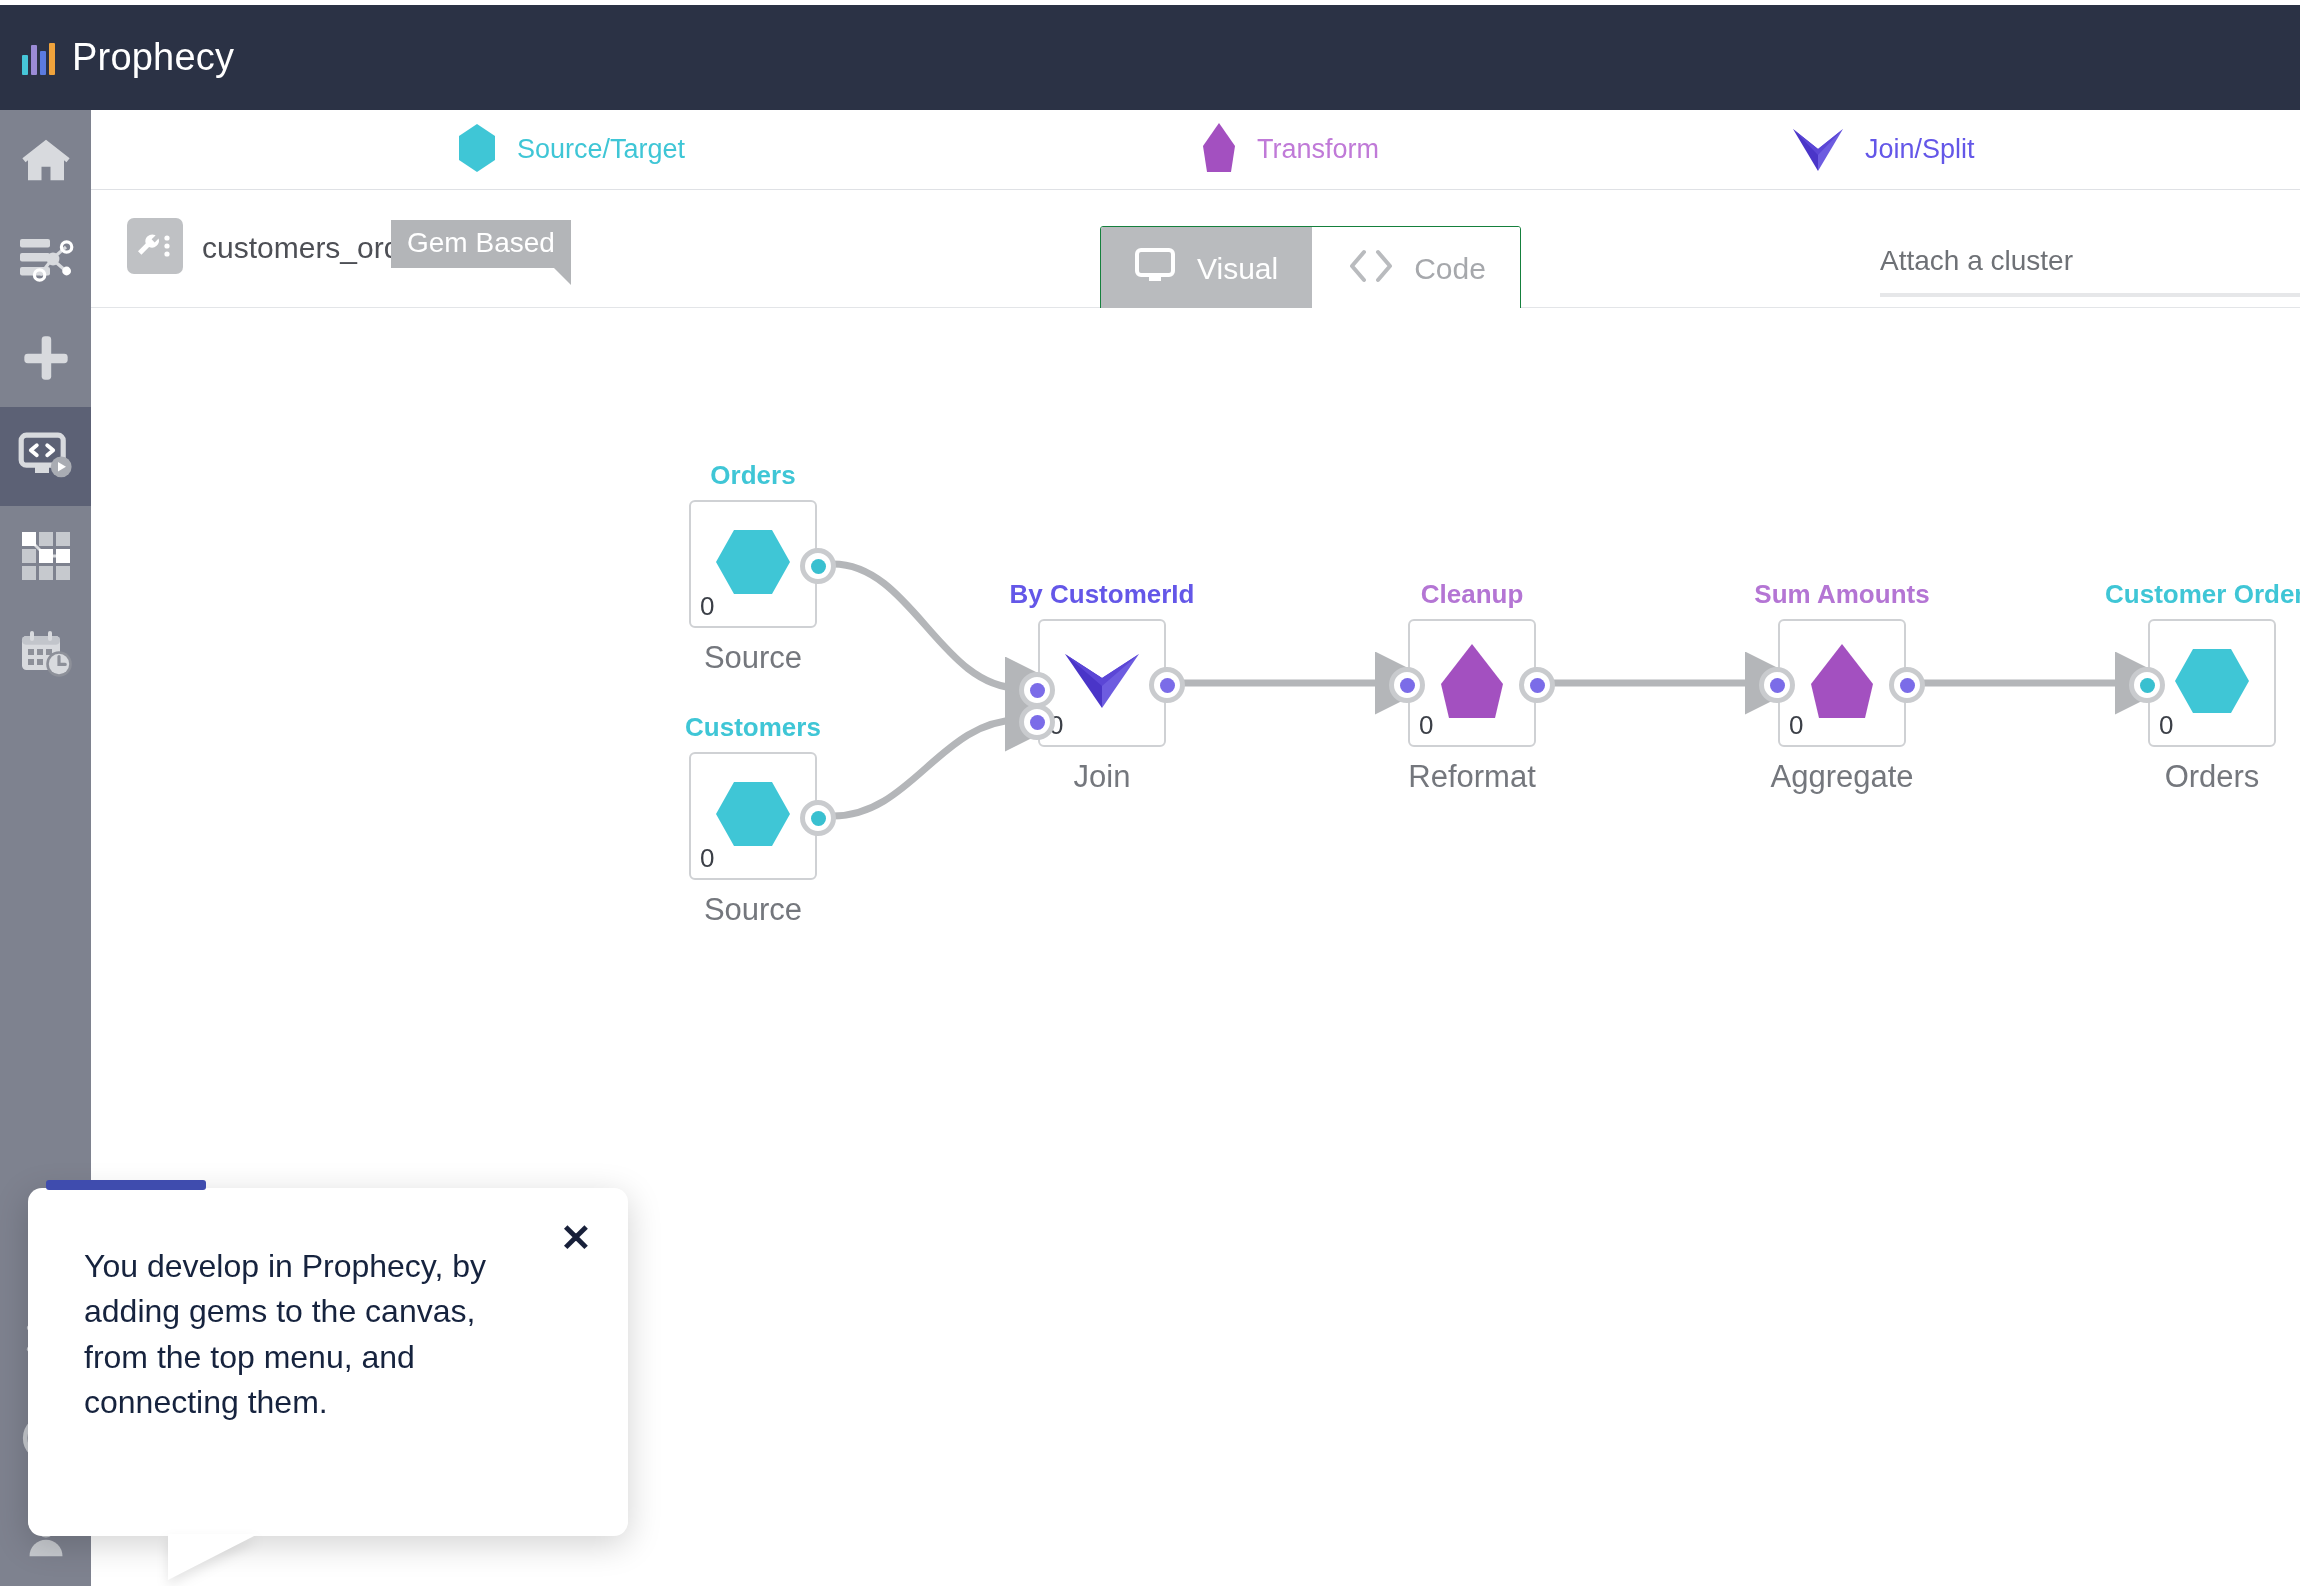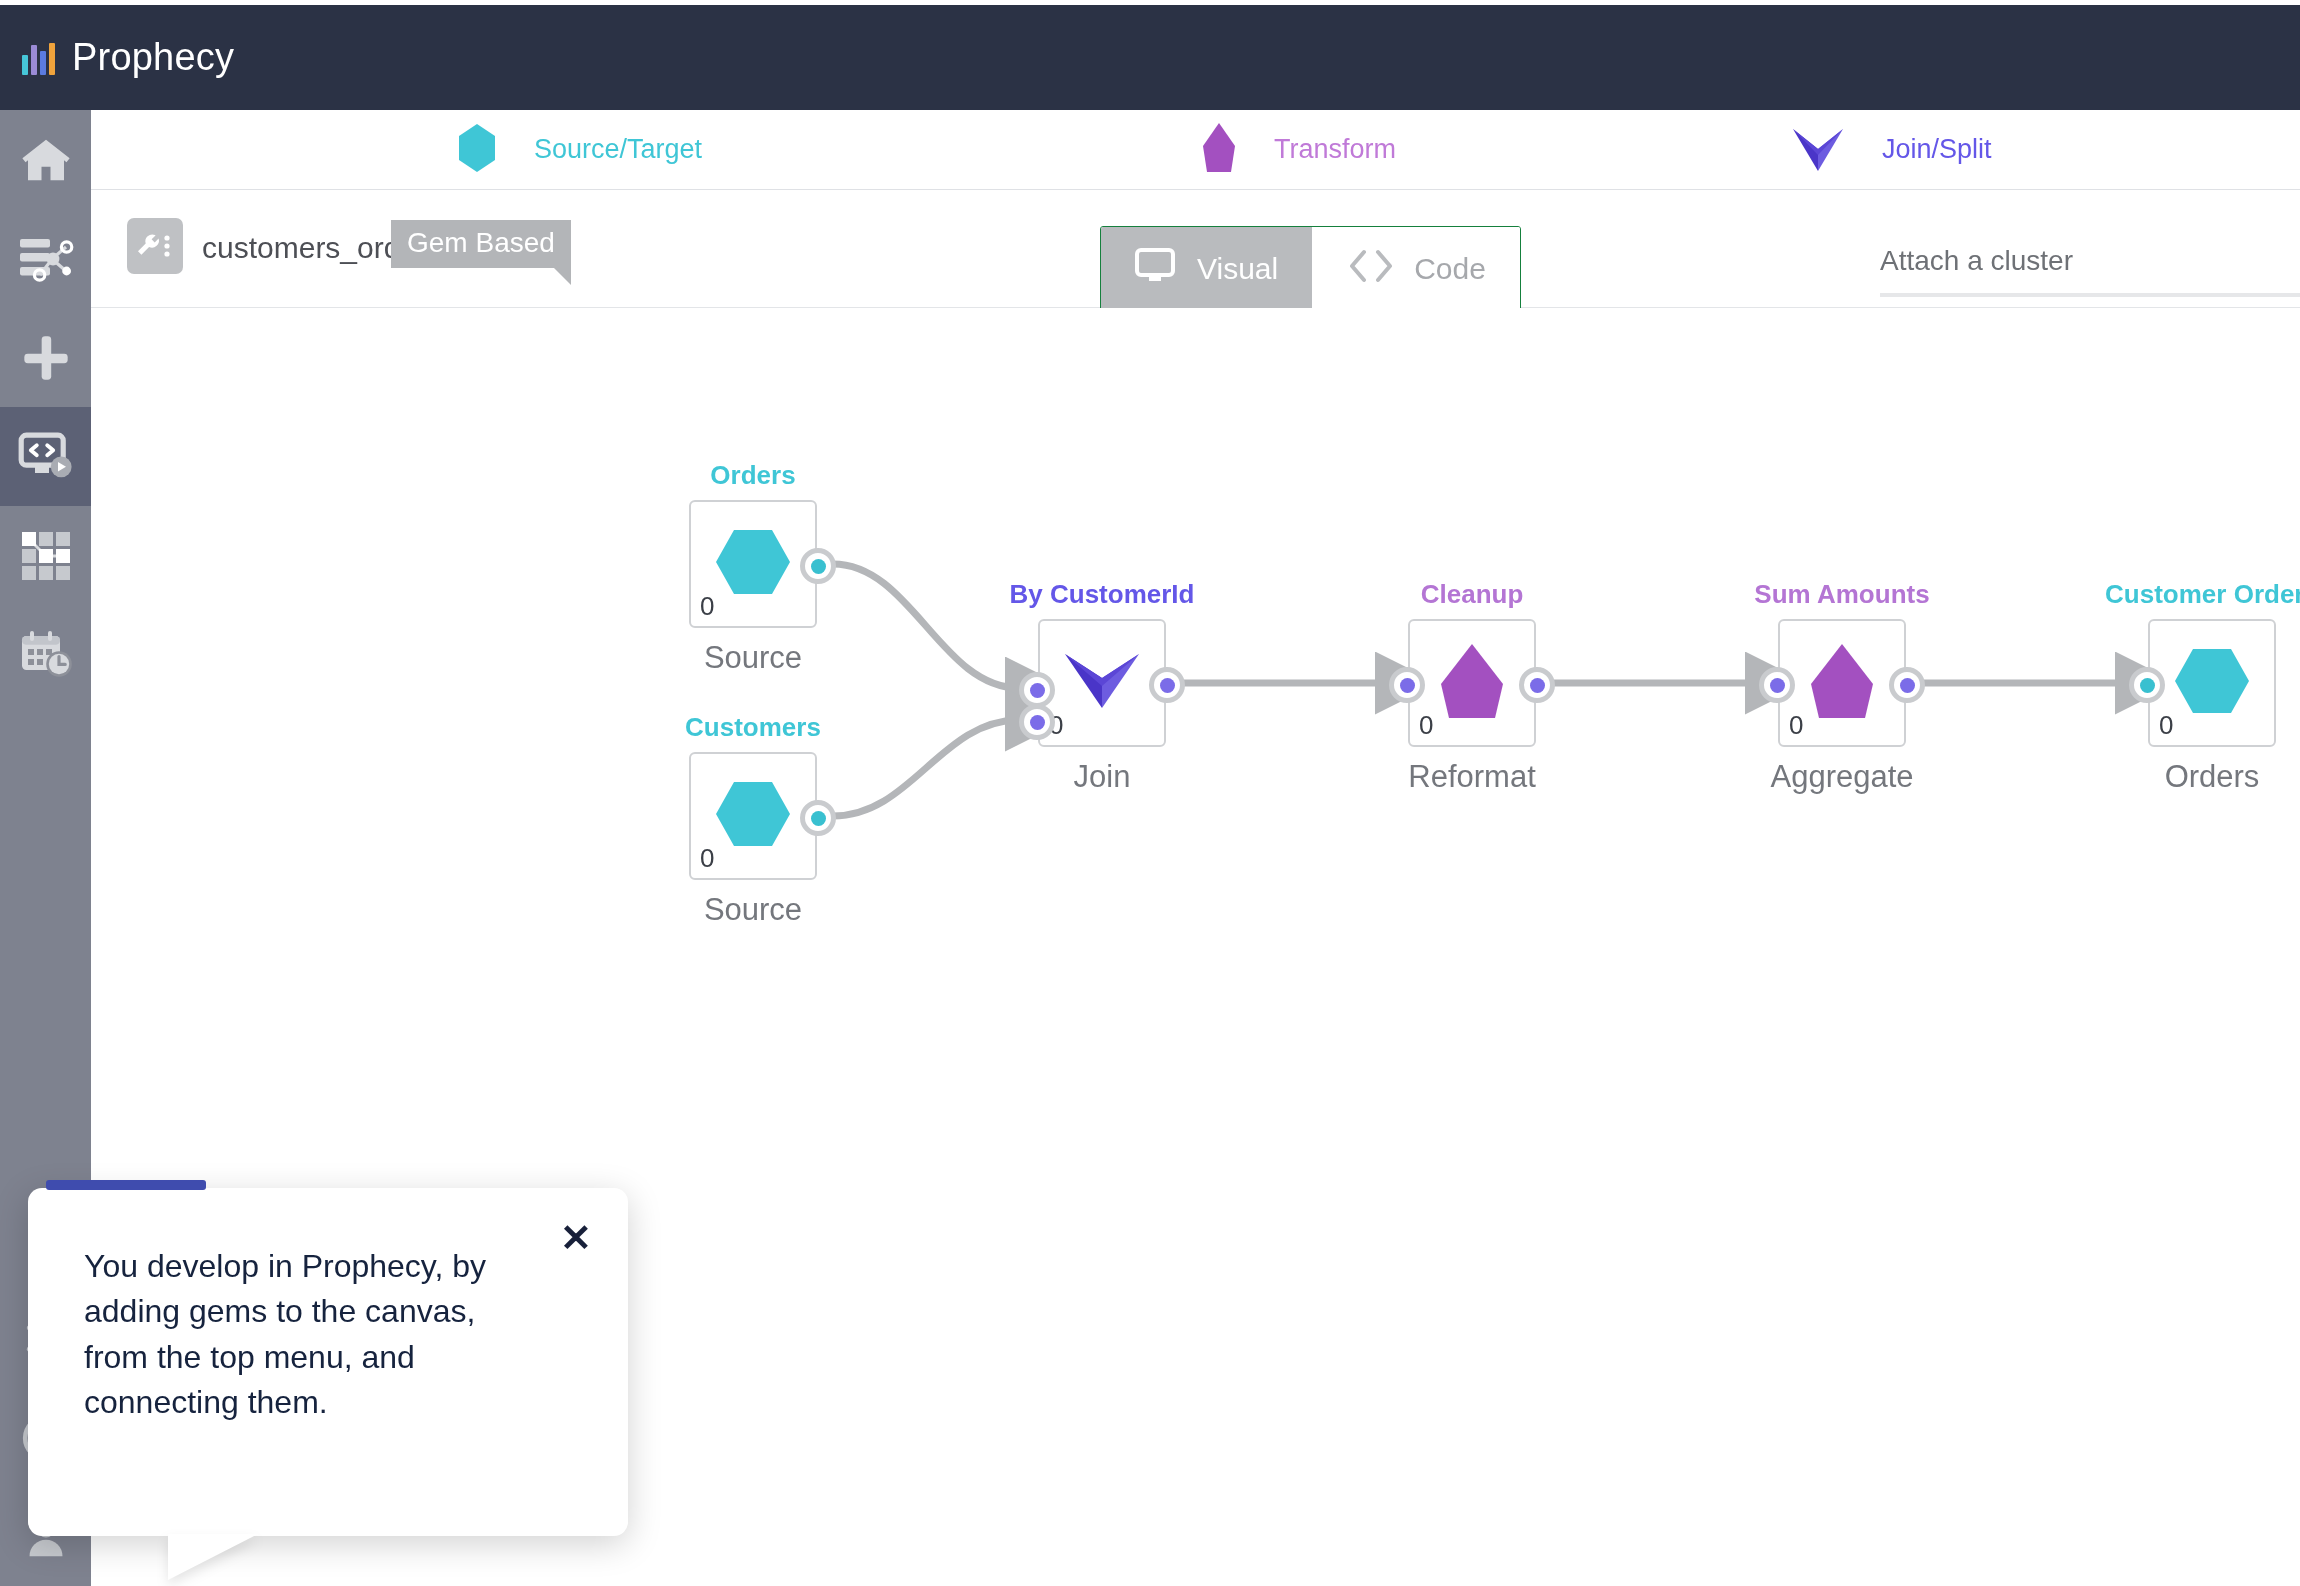--- a/index.html
+++ b/index.html
@@ -37,21 +37,21 @@
   .sb-bottom { position: absolute; left: 0; bottom: 0; width: 91px; }
 
   
   .gemnav {
     position: absolute; left: 91px; top: 110px; width: 2209px; height: 80px;
     background: #ffffff; border-bottom: 1px solid #dfe1e5;
     display: flex; align-items: center;
   }
   .gem-cat { display: flex; align-items: center; position: absolute; }
   .gem-cat .glyph { margin-right: 20px; display: block; }
-  .gem-cat .lbl { font-size: 27px; font-weight: 400; margin-left: 17px; }
+  .gem-cat .lbl { font-size: 27px; font-weight: 400; }
 
   
   .toolbar {
     position: absolute; left: 91px; top: 190px; width: 2209px; height: 118px;
     background: #ffffff; border-bottom: 1px solid #e3e5e8;
   }
   .wrench-btn {
     position: absolute; left: 36px; top: 28px; width: 56px; height: 56px;
     background: #bfc1c4; border-radius: 7px; display:flex; align-items:center; justify-content:center;
   }

